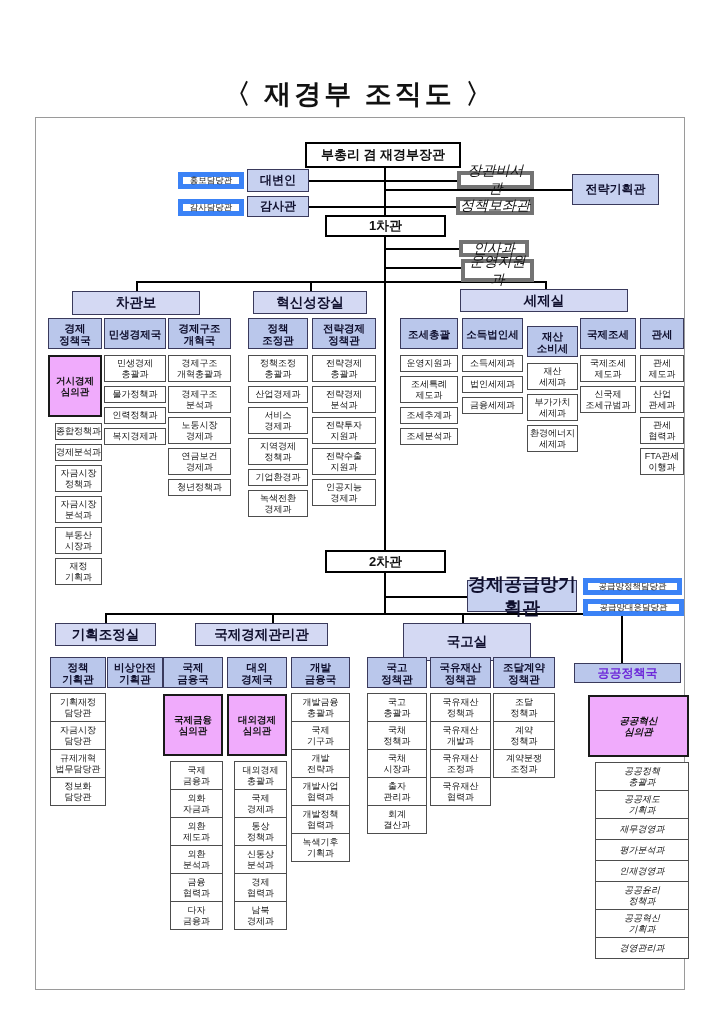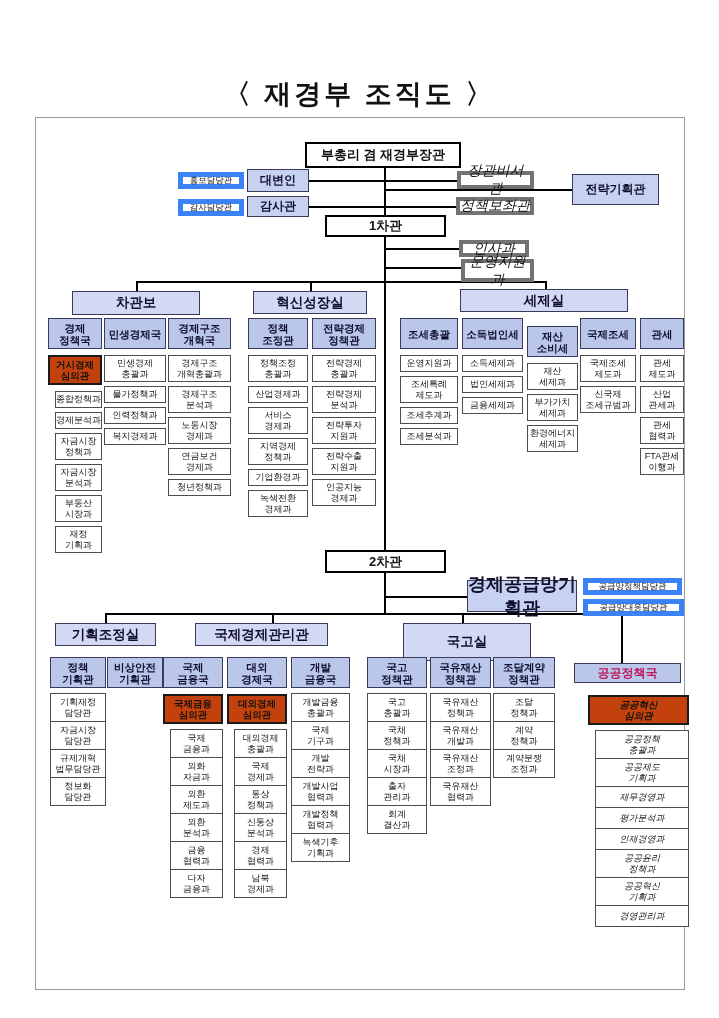--- a/index.html
+++ b/index.html
@@ -14,22 +14,22 @@
   .exec{border:2.5px solid #000;font-weight:bold;font-size:13px;}
   .blue{background:#c7d1f0;border:1.6px solid #3a3a5c;font-weight:bold;font-size:12px;color:#10102e;}
   .sect{background:#d4d9f3;border:1.8px solid #3a3a5c;font-weight:bold;font-size:13.5px;color:#10102e;}
   .small{font-size:8.5px;line-height:9.5px;border:5px solid #3b82f6;}
   .plain{font-size:14px;border:4px solid #737373;font-style:italic;}
   .col{position:absolute;z-index:3;display:flex;flex-direction:column;gap:6px;}
   .colhead{box-sizing:border-box;display:flex;align-items:center;justify-content:center;text-align:center;
            white-space:pre-line;height:31px;flex:none;background:#bac7eb;border:1.6px solid #3a3a5c;
            font-weight:bold;font-size:10.5px;line-height:12px;color:#10102e;}
   .officer{box-sizing:border-box;display:flex;align-items:center;justify-content:center;text-align:center;
-           white-space:pre-line;min-height:27px;background:#c2410c;border:2px solid #1a1a1a;
-           font-weight:bold;font-size:9.5px;line-height:11px;padding:2px 0;}
+           white-space:pre-line;min-height:27px;background:#f0abfc;border:2px solid #1a1a1a;
+           font-weight:bold;font-size:9.5px;line-height:11px;padding:18px 0;}
   .list{display:flex;flex-direction:column;gap:4px;}
   .dv{box-sizing:border-box;display:flex;align-items:center;justify-content:center;text-align:center;
       white-space:pre-line;background:#fff;border:1px solid #4d4d4d;font-size:9px;line-height:10.5px;
       min-height:17px;padding:2px 0;}
   .tight .list{gap:0;}
   .tight .dv{margin-top:-1px;min-height:22px;padding:3px 0;}
   .has-officer .dv{margin-left:7px;}
 </style>
 </head>
 <body>
@@ -204,21 +204,21 @@
   </div>
 
   <div class="b exec" style="left:325px;top:550px;width:121px;height:23px;">2차관</div>
   <div class="b blue" style="left:467px;top:580px;width:110px;height:32px;font-size:18px;">경제공급망기획관</div>
   <div class="b small" style="left:583px;top:578px;width:99px;height:17px;">공급망정책담당관</div>
   <div class="b small" style="left:583px;top:599px;width:101px;height:17px;">공급망대응담당관</div>
 
   <div class="b sect" style="left:55px;top:623px;width:101px;height:23px;">기획조정실</div>
   <div class="b sect" style="left:195px;top:623px;width:133px;height:23px;">국제경제관리관</div>
   <div class="b sect" style="left:403px;top:623px;width:128px;height:38px;">국고실</div>
-  <div class="b" style="left:574px;top:663px;width:107px;height:20px;background:#bac7eb;border:1.6px solid #3a3a5c;font-weight:bold;font-size:12px;color:#be185d;">공공정책국</div>
+  <div class="b" style="left:574px;top:663px;width:107px;height:20px;background:#bac7eb;border:1.6px solid #3a3a5c;font-weight:bold;font-size:12px;color:#6d28d9;">공공정책국</div>
 
   <div class="col tight" style="left:50px;top:657px;width:56px;">
     <div class="colhead">정책
 기획관</div>
     <div class="list">
         <div class="dv">기획재정
 담당관</div>
         <div class="dv">자금시장
 담당관</div>
         <div class="dv">규제개혁

